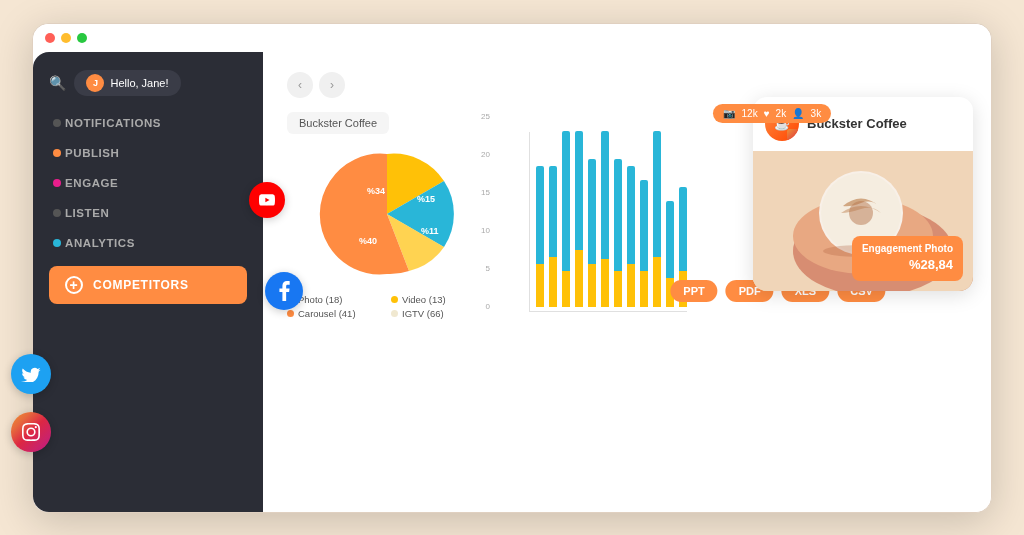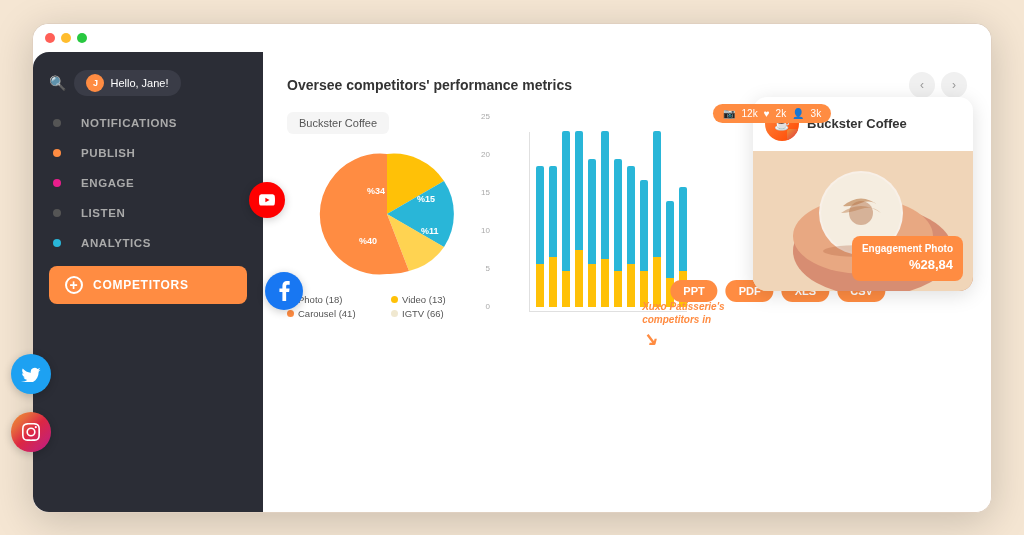--- a/index.html
+++ b/index.html
@@ -75,21 +75,21 @@
     .user-avatar-small {
       width: 18px; height: 18px;
       border-radius: 50%;
       background: #ff8c42;
       display: flex; align-items: center; justify-content: center;
       color: #fff; font-size: 9px; font-weight: bold;
     }
     .nav-item {
       display: flex;
       align-items: center;
-      gap: 20px;
+      gap: 4px;
       padding: 9px 20px;
       color: #aaa;
       font-size: 11.5px;
       font-weight: 600;
       letter-spacing: 0.05em;
       cursor: pointer;
       text-transform: uppercase;
     }
     .nav-dot {
       width: 8px; height: 8px; border-radius: 50%;
@@ -429,21 +429,20 @@
       <div class="social-icon social-facebook" style="position:relative; width:38px; height:38px; font-size:16px; left:0; top:0;">
         <svg width="11" height="20" viewBox="0 0 10 18" fill="white">
             <path d="M6.5 18V9.9h2.7l.4-3.1H6.5V4.9c0-.9.2-1.5 1.5-1.5H9.7V.1C9.4.1 8.4 0 7.2 0 4.8 0 3.1 1.5 3.1 4.3v2.5H.4v3.1h2.7V18h3.4z"></path>
           </svg>
       </div>
     </div>
   </div>
 
   <div class="main-content">
     <div class="main-header">
-      <span class="main-title">Oversee competitors' performance metrics</span>
       <div class="nav-arrows">
         <button class="arrow-btn">‹</button>
         <button class="arrow-btn">›</button>
       </div>
     </div>
 
     <div class="charts-row">
 
       <div class="pie-section">
         <div class="pie-label">Buckster Coffee</div>
@@ -552,24 +551,20 @@
                   <div class="bar-bottom" style="height: 28.16px;"></div>
                 </div>
                 <div class="bar-group" style="height: 176px; justify-content: flex-end;">
                   <div class="bar-top" style="height: 84.48px;"></div>
                   <div class="bar-bottom" style="height: 35.2px;"></div>
                 </div>
               </div>
           </div>
         </div>
 
-        <div class="annotation-text">
-          Xuxo Patisserie's<br>competitors in
-          <div style="font-size:18px; margin-top:2px;">↘</div>
-        </div>
 
         <div class="export-buttons">
           <button class="export-btn">PPT</button>
           <button class="export-btn">PDF</button>
           <button class="export-btn">XLS</button>
           <button class="export-btn">CSV</button>
         </div>
       </div>
     </div>
 

